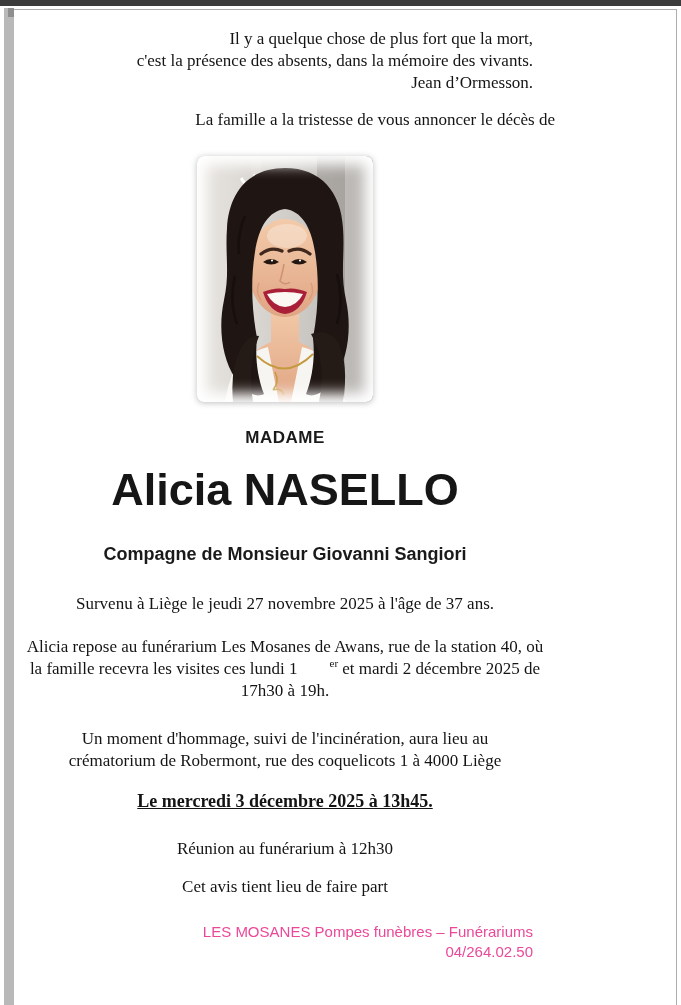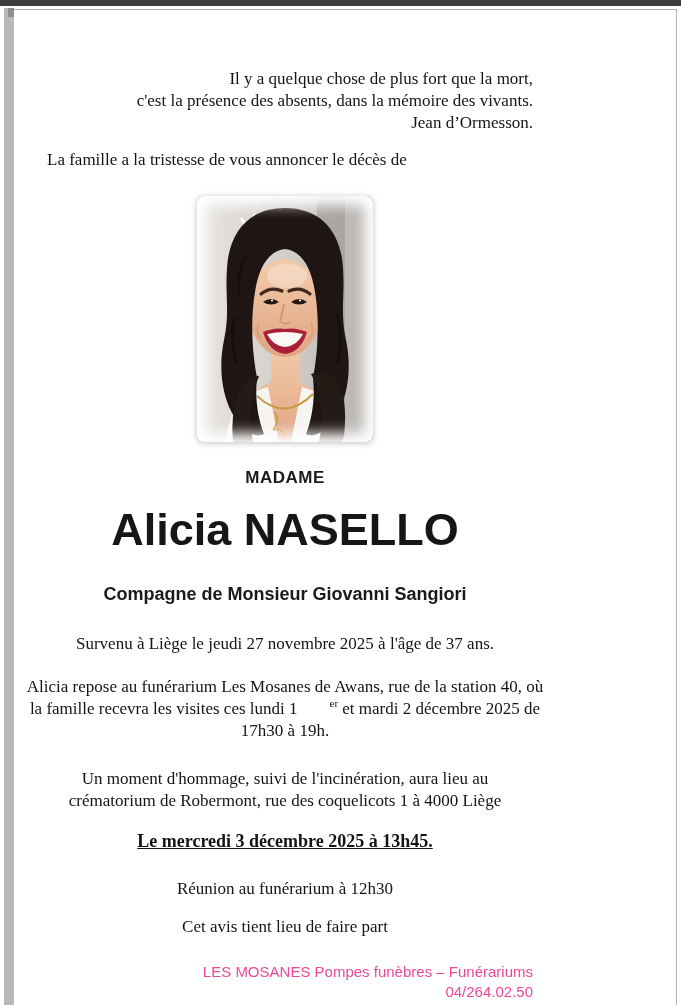--- a/index.html
+++ b/index.html
@@ -28,32 +28,32 @@
     position:absolute;top:8px;left:4px;width:10px;height:997px;
     background:#b9b9b9;
   }
   .left-scrollbar-thumb{
     position:absolute;top:0;right:0;width:6px;height:9px;
     background:#8f8f8f;
   }
   
   .doc{
     position:absolute;top:0;left:15px;width:540px;height:1005px;
-    padding-top:68px;box-sizing:border-box;
+    padding-top:28px;box-sizing:border-box;
   }
   .serif{font-family:"Liberation Serif", serif;}
   .sans{font-family:"Liberation Sans", sans-serif;}
   .quote{
     text-align:right;
     padding-right:22px;
     font-size:17px;line-height:22px;
   }
   .announcement{
     margin-top:15px;
-    text-align:left;
+    text-align:right;
     font-size:17px;line-height:22px;margin-left:32px;
   }
   
   .photo-frame{
     margin:25px auto 0 auto;
     width:176px;height:246px;
     position:relative;
     border-radius:7px;
     overflow:hidden;
     box-shadow:0 1px 6px rgba(0,0,0,0.25);

